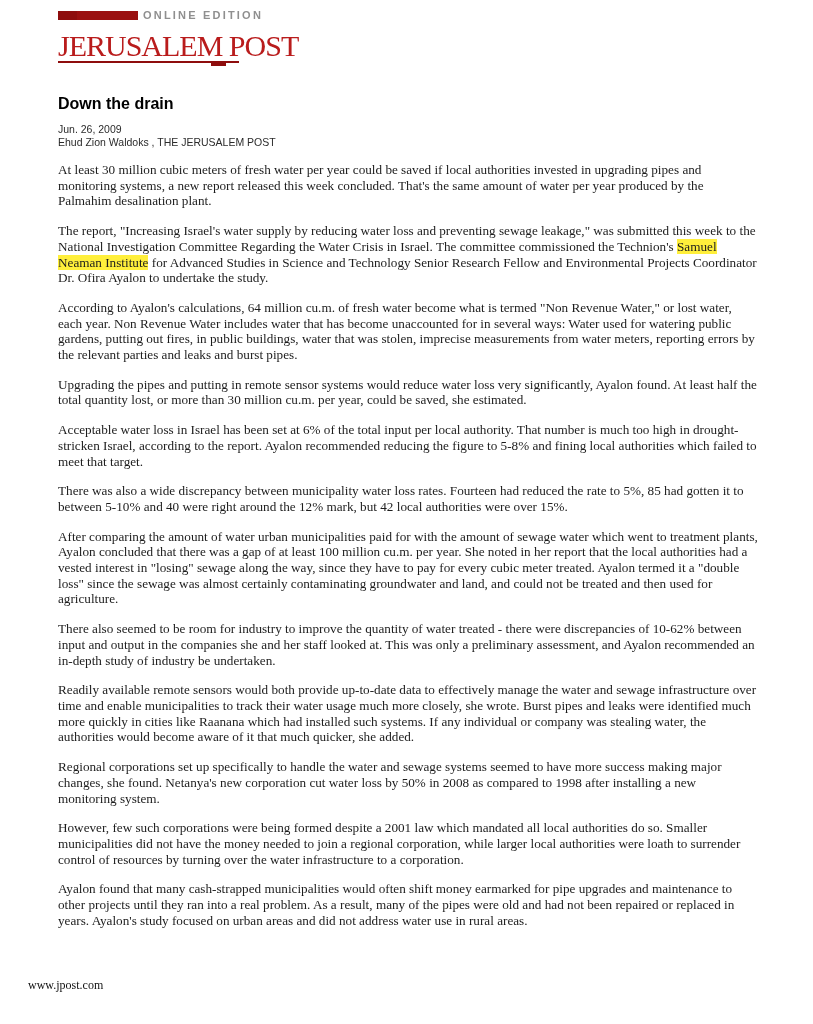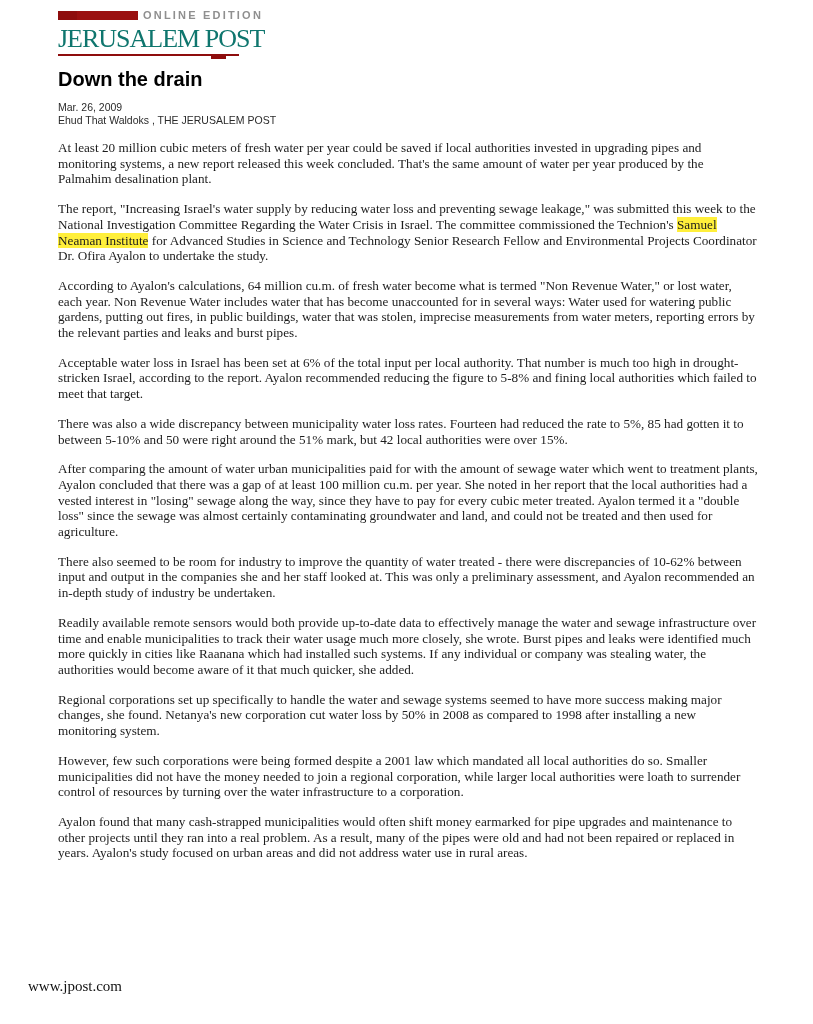--- a/index.html
+++ b/index.html
@@ -14,47 +14,47 @@
   
   .logo { display:inline-block; }
   .logo-bar-row { display:flex; align-items:center; height:10px; }
   .bar-left  { width:19px; height:9px; background:#8e0d0d; }
   .bar-main  { width:61px; height:9px; background:#9a1010; }
   .online-edition {
     margin-left:5px; color:#8f8f8f; font-weight:bold; font-size:11px;
     letter-spacing:2.2px; white-space:nowrap;
   }
   .masthead {
-    font-family:"Liberation Serif", serif; font-size:26px; line-height:30px;
-    color:#0f766e; letter-spacing:-1px; margin-top:4px; white-space:nowrap;
+    font-family:"Liberation Serif", serif; font-size:30px; line-height:30px;
+    color:#b91c1c; letter-spacing:-1px; margin-top:11px; white-space:nowrap;
   }
   .masthead-underline { position:relative; width:181px; height:2px; background:#8e0d0d; margin-top:0px; }
   .masthead-underline .tick {
     position:absolute; left:153px; top:2px; width:15px; height:3px; background:#8e0d0d;
   }
 
   
   .article-title {
-    margin-top:12px; font-size:20px; font-weight:bold; color:#000;
+    margin-top:32px; font-size:16px; font-weight:bold; color:#000;
     letter-spacing:0px;
   }
   .byline { margin-top:10px; font-size:10.5px; color:#2b2b2b; line-height:12.5px; }
   .article-body {
     margin-top:14px;
     font-family:"Liberation Serif", serif;
     font-size:13.2px; line-height:15.7px; color:#1c1c1c;
     width:700px;
   }
   .article-body p { margin:0 0 14px 0; }
   .hl { background:#ffef3b; }
 
   
   .footer-url {
     position:absolute; left:28px; top:978px;
-    font-family:"Liberation Serif", serif; font-size:15px; color:#111;
+    font-family:"Liberation Serif", serif; font-size:12px; color:#111;
   }
 </style>
 </head>
 <body>
 
 <div class="content">
 
   
   <div class="logo">
     <div class="logo-bar-row">
@@ -64,31 +64,32 @@
     </div>
     <div class="masthead">JERUSALEM POST</div>
     <div class="masthead-underline">
       <span class="tick"></span>
     </div>
   </div>
 
   
   <h1 class="article-title">Down the drain</h1>
   <div class="byline">
-    <div>Mar. 26, 2009</div>
-    <div>Ehud That Waldoks , THE JERUSALEM POST</div>
+    <div>Jun. 26, 2009</div>
+    <div>Ehud Zion Waldoks , THE JERUSALEM POST</div>
   </div>
 
   
   <div class="article-body">
-    <p>At least 20 million cubic meters of fresh water per year could be saved if local authorities invested in upgrading pipes and monitoring systems, a new report released this week concluded. That's the same amount of water per year produced by the Palmahim desalination plant.</p>
+    <p>At least 30 million cubic meters of fresh water per year could be saved if local authorities invested in upgrading pipes and monitoring systems, a new report released this week concluded. That's the same amount of water per year produced by the Palmahim desalination plant.</p>
     <p><span>The report, "Increasing Israel's water supply by reducing water loss and preventing sewage leakage," was submitted this week to the National Investigation Committee Regarding the Water Crisis in Israel. The committee commissioned the Technion's </span><span class="hl">Samuel Neaman Institute</span><span> for Advanced Studies in Science and Technology Senior Research Fellow and Environmental Projects Coordinator Dr. Ofira Ayalon to undertake the study.</span></p>
     <p>According to Ayalon's calculations, 64 million cu.m. of fresh water become what is termed "Non Revenue Water," or lost water, each year. Non Revenue Water includes water that has become unaccounted for in several ways: Water used for watering public gardens, putting out fires, in public buildings, water that was stolen, imprecise measurements from water meters, reporting errors by the relevant parties and leaks and burst pipes.</p>
+    <p>Upgrading the pipes and putting in remote sensor systems would reduce water loss very significantly, Ayalon found. At least half the total quantity lost, or more than 30 million cu.m. per year, could be saved, she estimated.</p>
     <p>Acceptable water loss in Israel has been set at 6% of the total input per local authority. That number is much too high in drought-stricken Israel, according to the report. Ayalon recommended reducing the figure to 5-8% and fining local authorities which failed to meet that target.</p>
-    <p>There was also a wide discrepancy between municipality water loss rates. Fourteen had reduced the rate to 5%, 85 had gotten it to between 5-10% and 50 were right around the 51% mark, but 42 local authorities were over 15%.</p>
+    <p>There was also a wide discrepancy between municipality water loss rates. Fourteen had reduced the rate to 5%, 85 had gotten it to between 5-10% and 40 were right around the 12% mark, but 42 local authorities were over 15%.</p>
     <p>After comparing the amount of water urban municipalities paid for with the amount of sewage water which went to treatment plants, Ayalon concluded that there was a gap of at least 100 million cu.m. per year. She noted in her report that the local authorities had a vested interest in "losing" sewage along the way, since they have to pay for every cubic meter treated. Ayalon termed it a "double loss" since the sewage was almost certainly contaminating groundwater and land, and could not be treated and then used for agriculture.</p>
     <p>There also seemed to be room for industry to improve the quantity of water treated - there were discrepancies of 10-62% between input and output in the companies she and her staff looked at. This was only a preliminary assessment, and Ayalon recommended an in-depth study of industry be undertaken.</p>
     <p>Readily available remote sensors would both provide up-to-date data to effectively manage the water and sewage infrastructure over time and enable municipalities to track their water usage much more closely, she wrote. Burst pipes and leaks were identified much more quickly in cities like Raanana which had installed such systems. If any individual or company was stealing water, the authorities would become aware of it that much quicker, she added.</p>
     <p>Regional corporations set up specifically to handle the water and sewage systems seemed to have more success making major changes, she found. Netanya's new corporation cut water loss by 50% in 2008 as compared to 1998 after installing a new monitoring system.</p>
     <p>However, few such corporations were being formed despite a 2001 law which mandated all local authorities do so. Smaller municipalities did not have the money needed to join a regional corporation, while larger local authorities were loath to surrender control of resources by turning over the water infrastructure to a corporation.</p>
     <p>Ayalon found that many cash-strapped municipalities would often shift money earmarked for pipe upgrades and maintenance to other projects until they ran into a real problem. As a result, many of the pipes were old and had not been repaired or replaced in years. Ayalon's study focused on urban areas and did not address water use in rural areas.</p>
   </div>
 
 </div>
 

